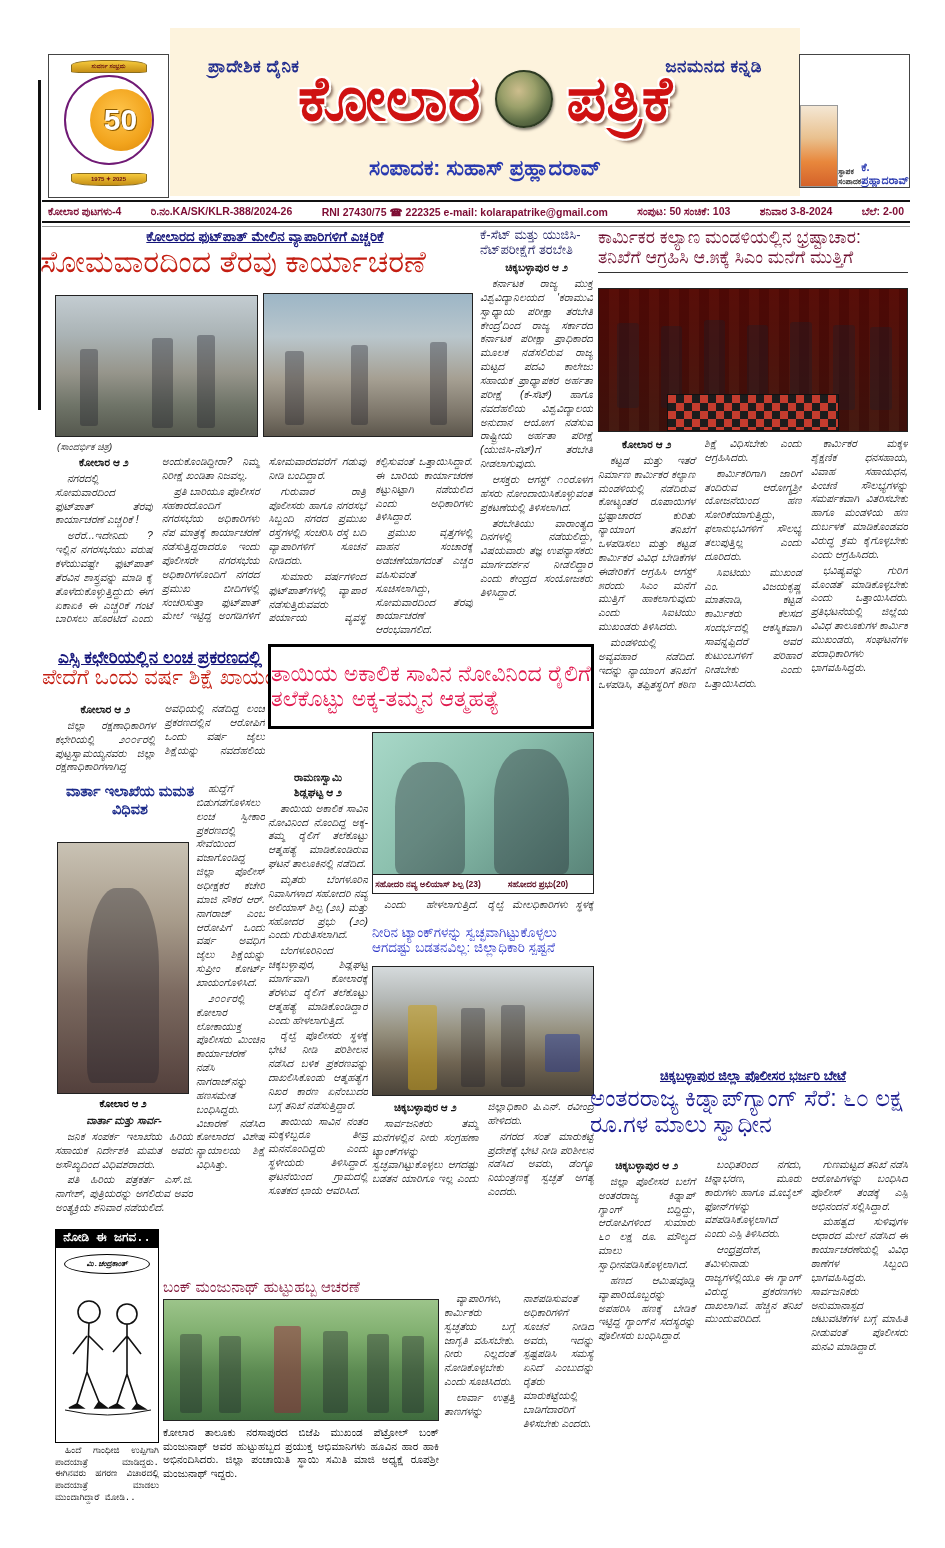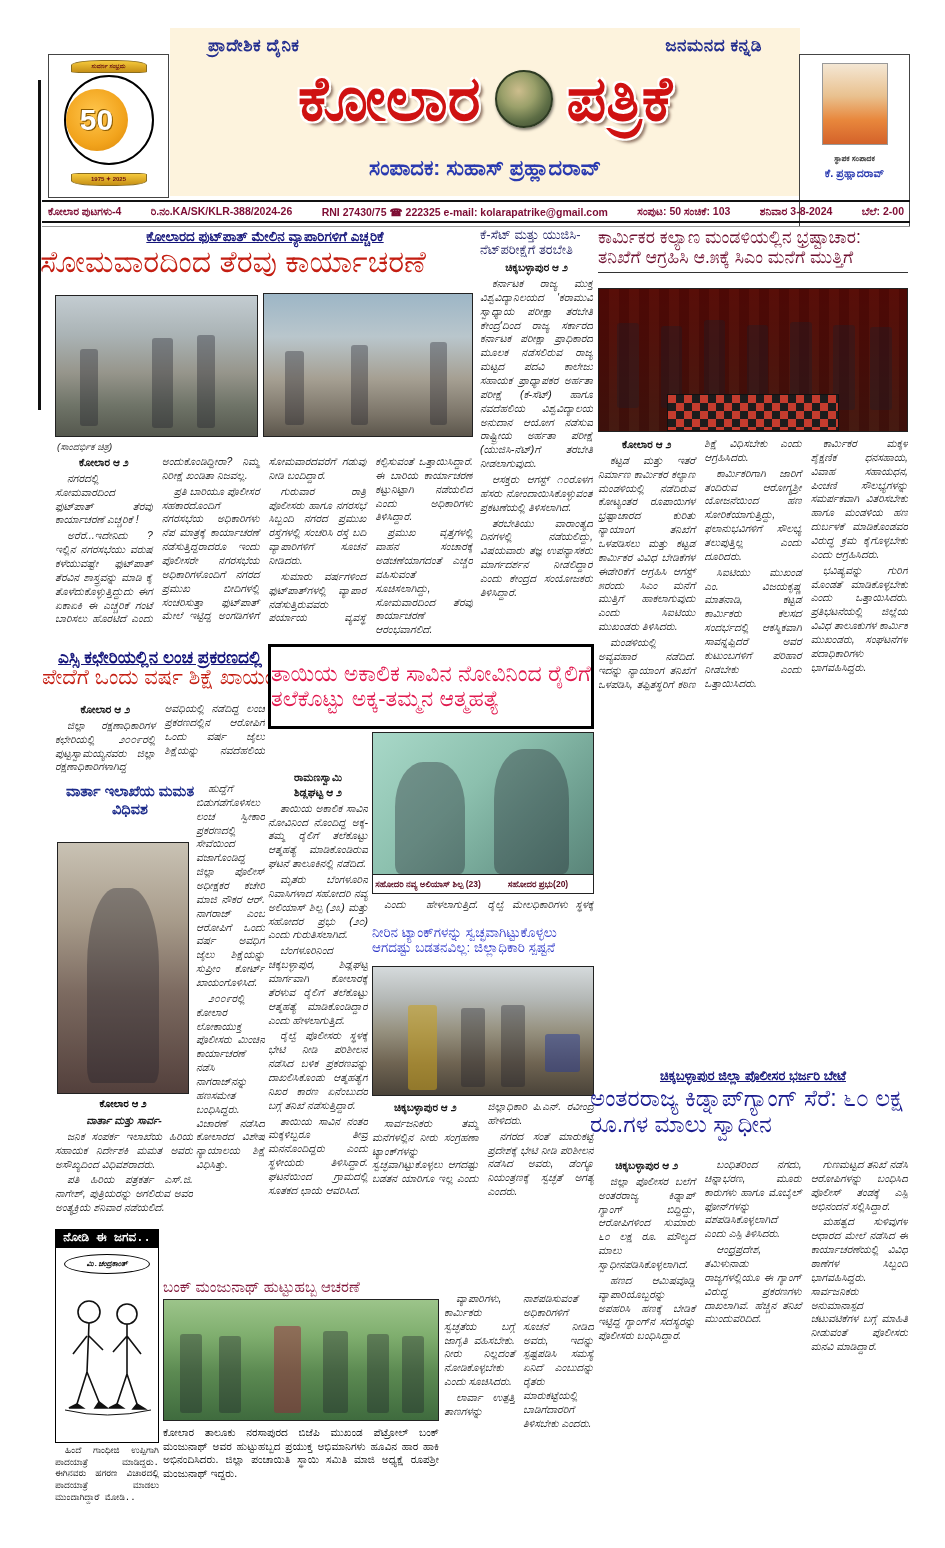--- a/index.html
+++ b/index.html
@@ -4,38 +4,38 @@
 <style>
   * { margin:0; padding:0; box-sizing:border-box; }
   html,body { background:#e8e8e8; }
   body { font-family:"Liberation Sans", sans-serif; }
   .page { position:relative; width:945px; height:1548px; background:#ffffff; margin:0 auto; overflow:hidden; }
   .abs { position:absolute; }
 
   
   .edge-mark { left:38px; top:80px; width:3px; height:330px; background:#111; }
   .masthead-center { left:170px; top:28px; width:630px; height:168px; background:#fdf3dd; }
-  .tagline-row { position:absolute; left:0; right:0; top:8px; display:flex; justify-content:space-between; padding:0 38px; }
+  .tagline-row { position:absolute; left:0; right:0; top:29px; display:flex; justify-content:space-between; padding:0 38px; }
   .tagline { color:#232e8f; font-weight:bold; font-size:17px; letter-spacing:.5px; }
   .title-row { position:absolute; left:0; right:0; top:40px; display:flex; align-items:center; justify-content:center; gap:14px; }
   .paper-title { color:#cf1212; font-weight:bold; font-size:62px; line-height:1;
      text-shadow:-2px -2px 0 #fff, 2px -2px 0 #fff, -2px 2px 0 #fff, 2px 2px 0 #fff, 4px 4px 3px rgba(60,20,10,.55); }
   .coin { width:58px; height:58px; border-radius:50%; border:2px solid #2d3a22;
      background:radial-gradient(circle at 40% 35%, #cdbd8d 0%, #9aa06a 35%, #5d6d45 65%, #33402a 100%); box-shadow:1px 2px 3px rgba(0,0,0,.5); }
   .editor-line { position:absolute; left:0; right:0; top:128px; text-align:center; color:#2a3ab0; font-weight:bold; font-size:21px; }
 
   .logo-box { left:48px; top:54px; width:121px; height:144px; background:#fff; border:1px solid #444; display:flex; align-items:center; justify-content:center; }
   .emblem { position:relative; width:104px; height:132px; }
   .emblem-ribbon { position:absolute; left:14px; width:76px; height:13px; background:linear-gradient(180deg,#f5c93c,#c79015); border:1px solid #8a6d1f; color:#6b1212; font-size:6px; text-align:center; line-height:11px; font-weight:bold; }
   .emblem-ribbon.top { top:0; border-radius:40% 40% 10% 10%; }
   .emblem-ribbon.bottom { bottom:6px; border-radius:10% 10% 40% 40%; }
-  .emblem-circle { position:absolute; left:7px; top:15px; width:90px; height:90px; border-radius:50%; background:#fff; border:2px solid #000000; display:flex; align-items:center; justify-content:flex-start; }
+  .emblem-circle { position:absolute; left:7px; top:15px; width:90px; height:90px; border-radius:50%; background:#fff; border:2px solid #701a75; display:flex; align-items:center; justify-content:flex-end; }
   .emblem-inner { width:62px; height:62px; border-radius:50%; background:radial-gradient(circle at 45% 40%, #ffc64d 0%, #f2a41d 60%, #d88407 100%); display:flex; align-items:center; justify-content:center; color:#fff; font-size:30px; font-weight:bold; text-shadow:1px 1px 0 #8a5a00, -1px -1px 0 #8a5a00; }
 
-  .editor-box { left:799px; top:54px; width:111px; height:173px; background:#fff; border:1px solid #444; display:flex; flex-direction:column; align-items:center; padding-top:8px; }
+  .editor-box { left:799px; top:54px; width:111px; height:134px; background:#fff; border:1px solid #444; display:flex; flex-direction:row; align-items:flex-end; padding-top:8px; }
   .founder-photo { width:66px; height:82px; border:1px solid #999; background:linear-gradient(180deg,#f4e7d4 0%,#e9c18f 40%,#e8873c 70%,#d4622a 100%); }
   .founder-label { margin-top:9px; font-size:7.5px; color:#333; font-weight:bold; }
   .founder-name { margin-top:3px; font-size:11px; color:#2a3ab0; font-weight:bold; }
 
   .info-bar { left:42px; top:200px; width:868px; height:23px; border-top:2px solid #111; border-bottom:2px solid #111;
      display:flex; align-items:center; justify-content:space-between; padding:0 6px; color:#7d0c33; font-weight:bold; font-size:10.5px; white-space:nowrap; }
   .info-seg { display:flex; align-items:center; gap:3px; }
   .under-rule { left:42px; top:226px; width:868px; height:1px; background:#999; }
 
   

